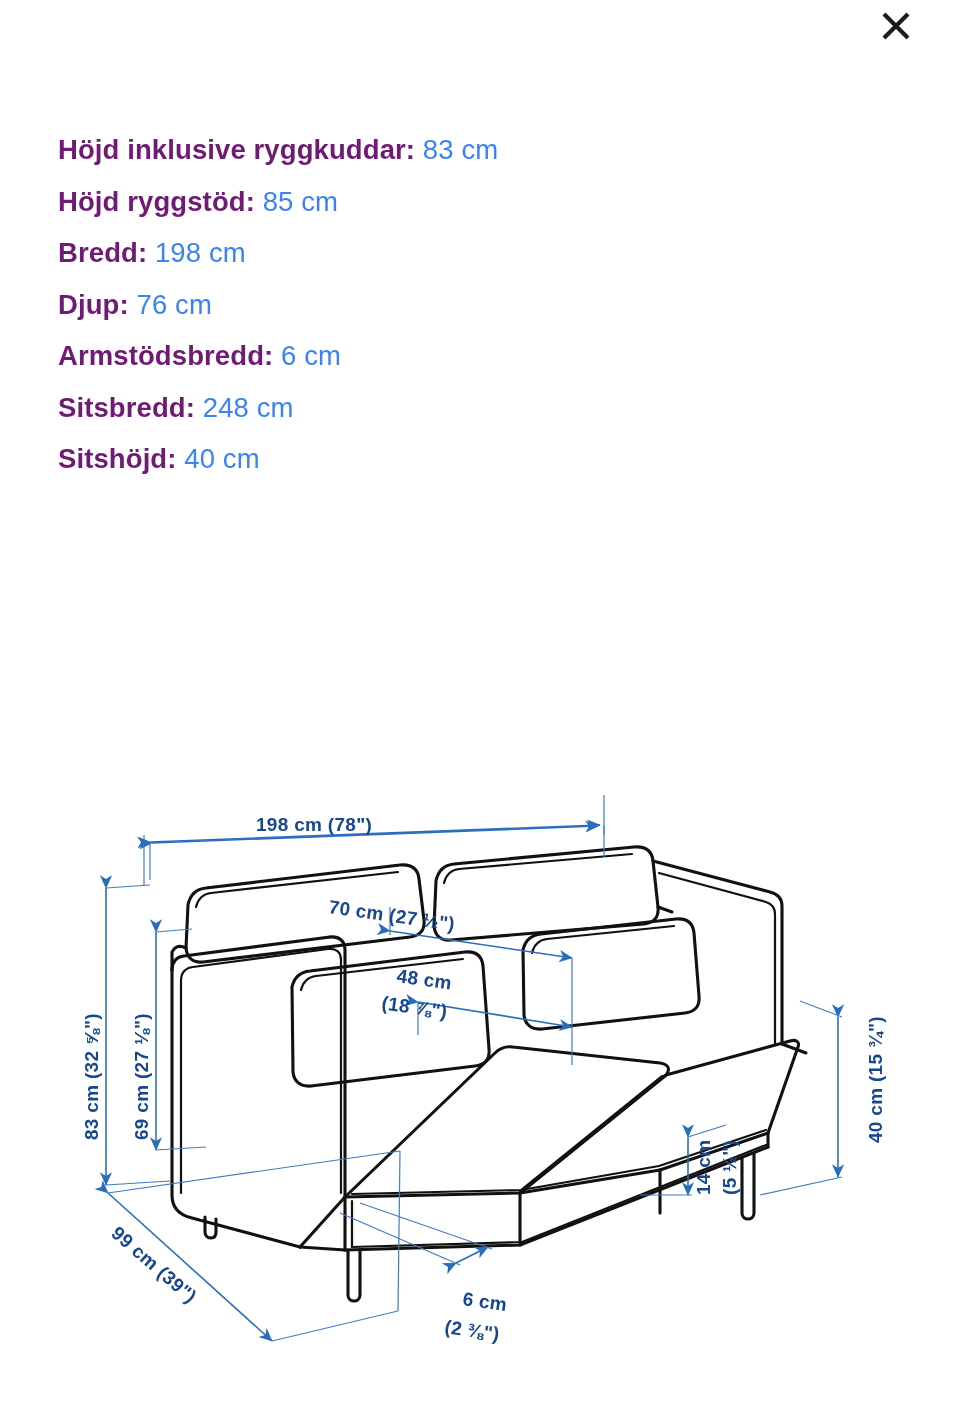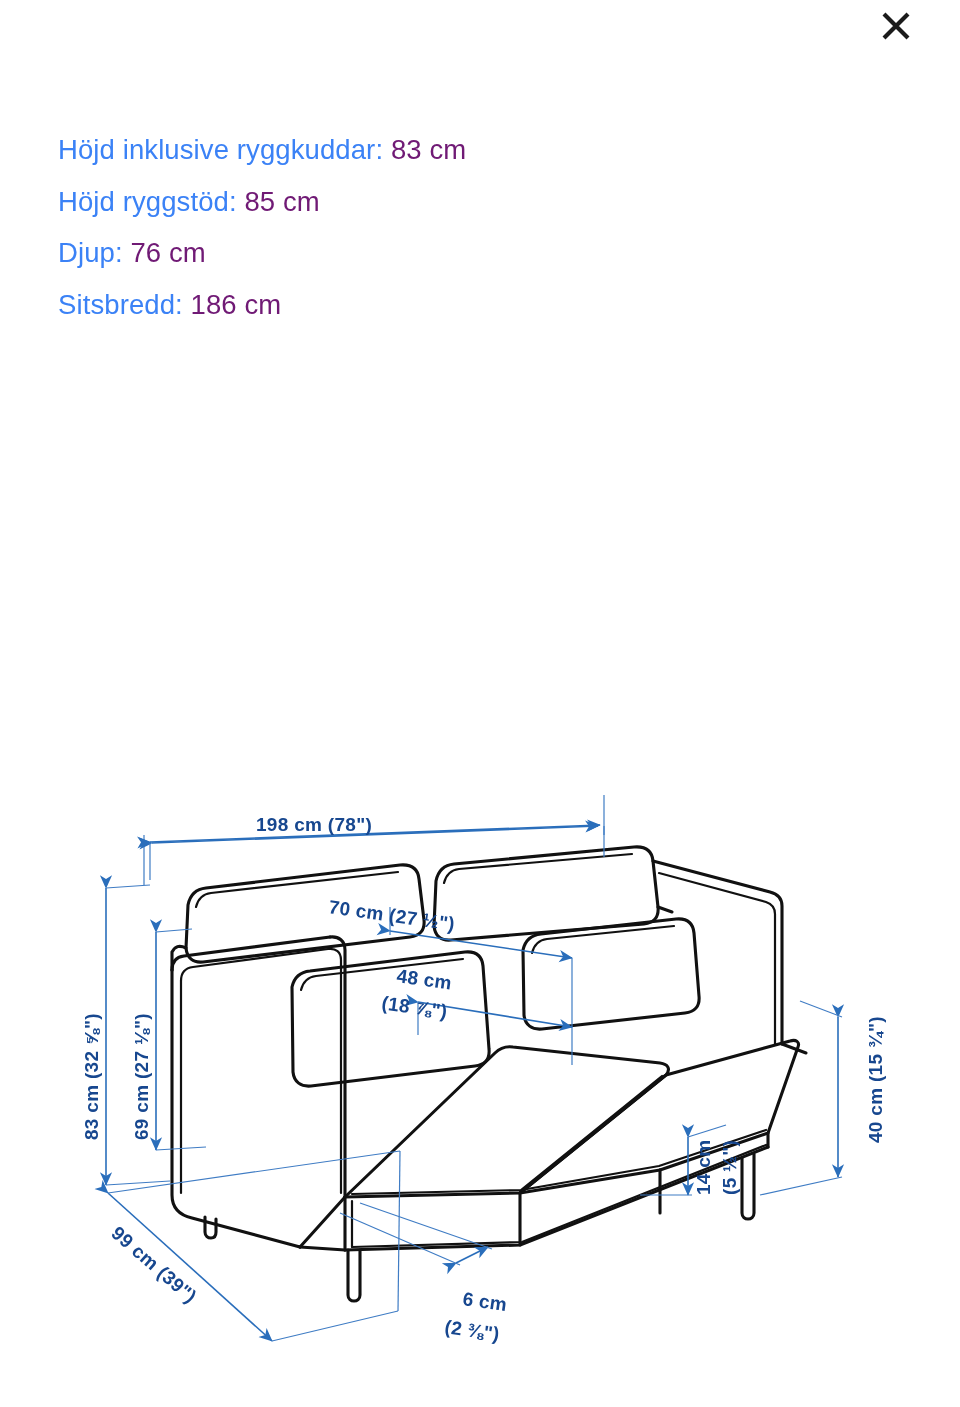--- a/index.html
+++ b/index.html
@@ -27,22 +27,22 @@
     position:absolute; left:58px; top:124px;
     width:820px;
   }
   .spec-row{
     font-size:27.5px;
     line-height:51.5px;
     color:#4a4a4a;
     white-space:nowrap;
     letter-spacing:0.1px;
   }
-  .spec-label{font-weight:normal;color:#3b82f6;}
-  .spec-value{font-weight:normal;color:#701a75;}
+  .spec-label{font-weight:bold;color:#701a75;}
+  .spec-value{font-weight:normal;color:#3b82f6;}
 
   
   #diagram-wrap{
     position:absolute; left:0px; top:795px;
     width:960px; height:600px;
   }
   #diagram-svg{display:block;width:960px;height:600px;}
 
   .dimline{stroke:#2a6ebb;stroke-width:1.6;fill:none;}
   .dimline-thin{stroke:#3f7cc4;stroke-width:1.2;fill:none;}
@@ -72,26 +72,38 @@
   <div id="spec-list">
     <div class="spec-row">
       <span class="spec-label">Höjd inklusive ryggkuddar:</span>
       <span class="spec-value">83 cm</span>
     </div>
     <div class="spec-row">
       <span class="spec-label">Höjd ryggstöd:</span>
       <span class="spec-value">85 cm</span>
     </div>
     <div class="spec-row">
+      <span class="spec-label">Bredd:</span>
+      <span class="spec-value">198 cm</span>
+    </div>
+    <div class="spec-row">
       <span class="spec-label">Djup:</span>
       <span class="spec-value">76 cm</span>
     </div>
     <div class="spec-row">
+      <span class="spec-label">Armstödsbredd:</span>
+      <span class="spec-value">6 cm</span>
+    </div>
+    <div class="spec-row">
       <span class="spec-label">Sitsbredd:</span>
-      <span class="spec-value">186 cm</span>
+      <span class="spec-value">248 cm</span>
+    </div>
+    <div class="spec-row">
+      <span class="spec-label">Sitshöjd:</span>
+      <span class="spec-value">40 cm</span>
     </div>
   </div>
 
   <div id="diagram-wrap">
     <svg id="diagram-svg" viewBox="0 0 960 600" xmlns="http://www.w3.org/2000/svg">
       <defs>
         <marker id="ah" markerWidth="9" markerHeight="9" refX="8" refY="4.5" orient="auto" markerUnits="strokeWidth">
           <path d="M0,0.7 L8.5,4.5 L0,8.3 L2.4,4.5 Z" fill="#2a6ebb"></path>
         </marker>
         <marker id="ah2" markerWidth="9" markerHeight="9" refX="8" refY="4.5" orient="auto" markerUnits="strokeWidth">

